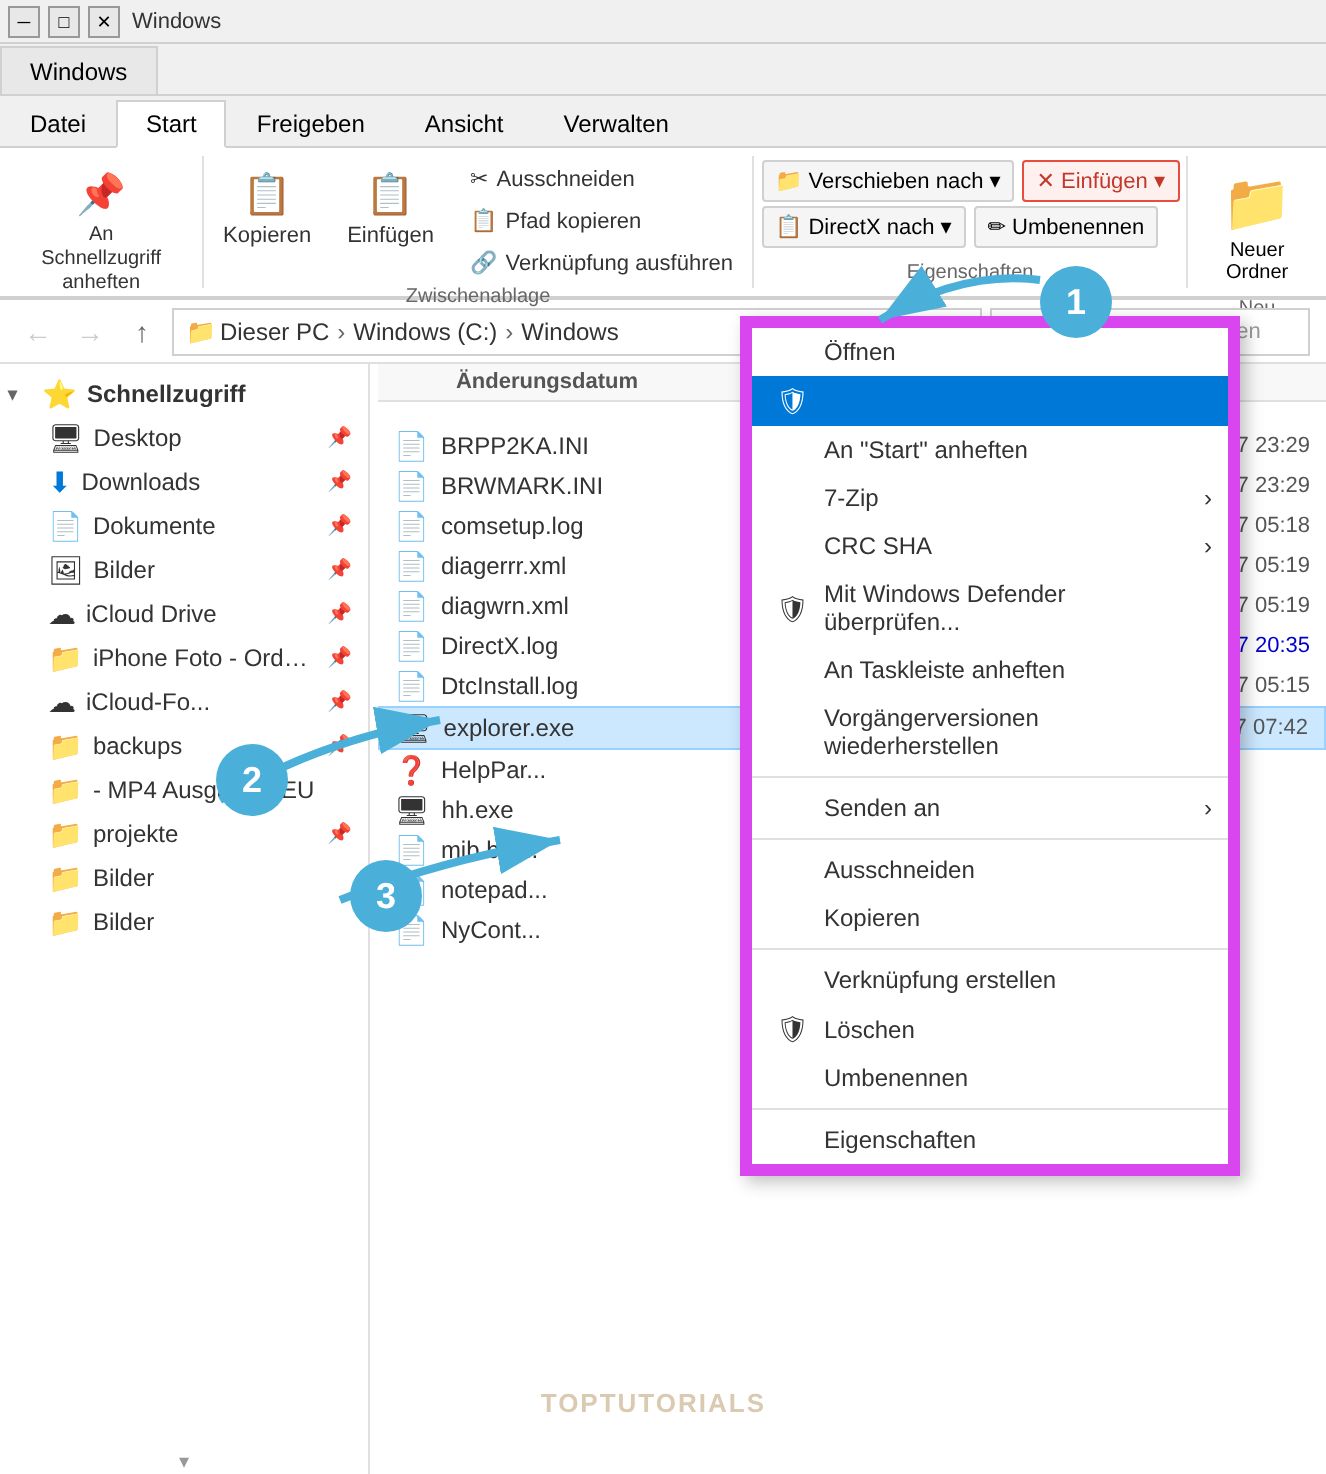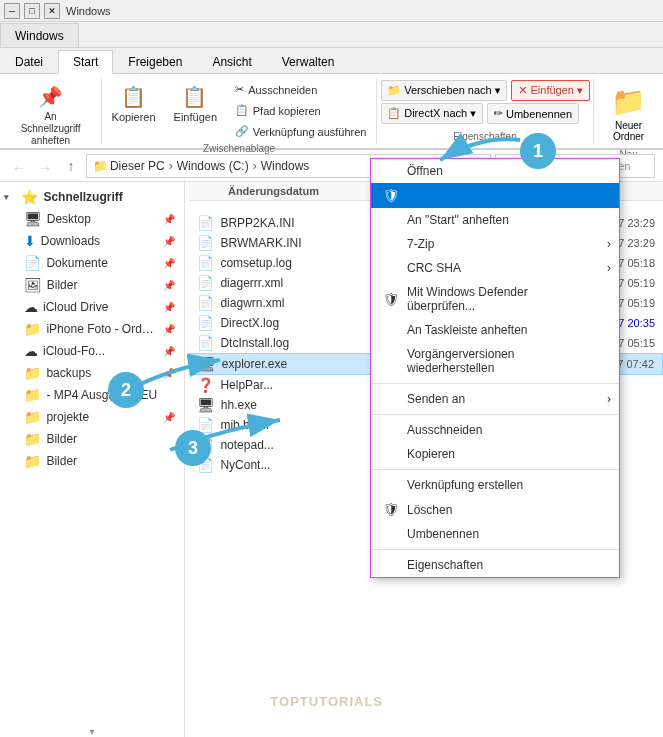--- a/index.html
+++ b/index.html
@@ -263,21 +263,21 @@
     .file-row .file-icon { font-size: 14px; margin-right: 6px; flex-shrink: 0; }
     .file-row .file-name { flex: 1; }
     .file-row .file-date { width: 130px; text-align: right; font-size: 11px; color: #555; }
 
     
     .context-menu {
       position: absolute;
       top: 158px;
       left: 370px;
       background: white;
-      border: 1px solid #d946ef;
+      border: 6px solid #d946ef;
       box-shadow: 3px 3px 8px rgba(0,0,0,0.25);
       width: 250px;
       z-index: 100;
       font-size: 12px;
     }
     .ctx-item {
       padding: 5px 20px 5px 12px;
       cursor: pointer;
       display: flex;
       align-items: center;

